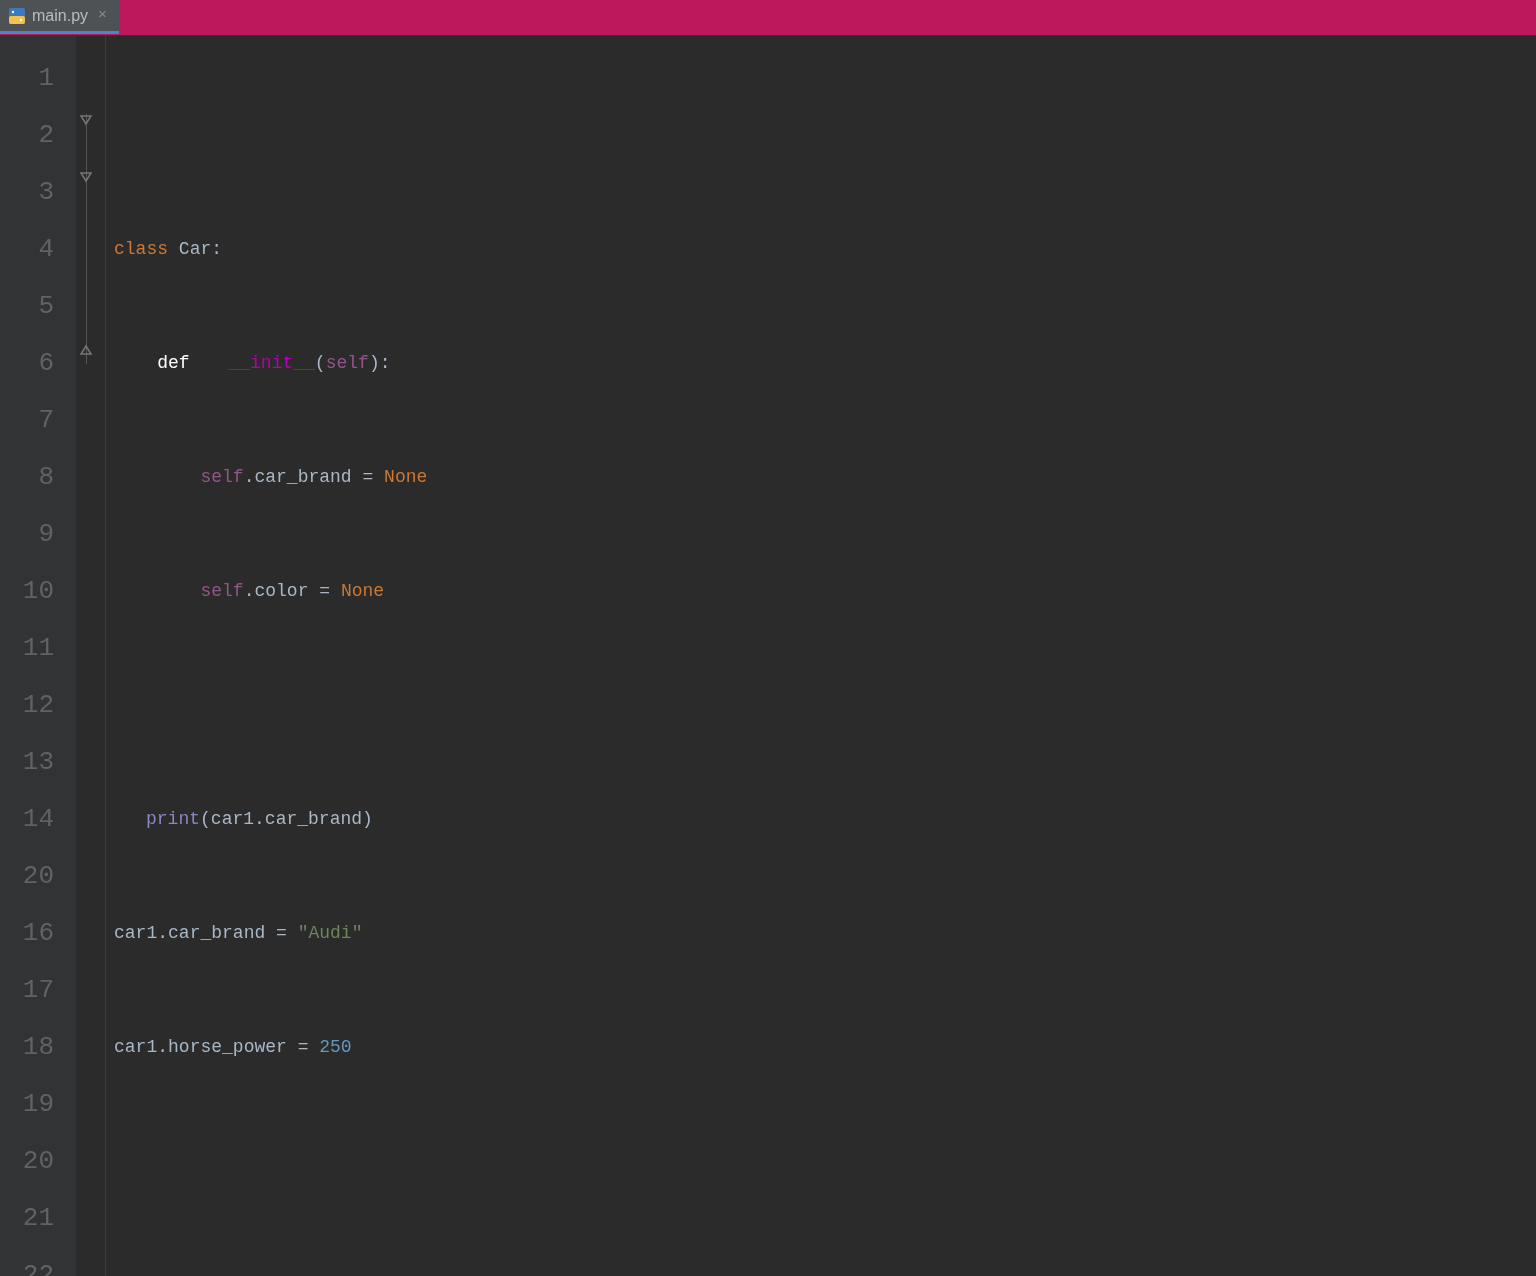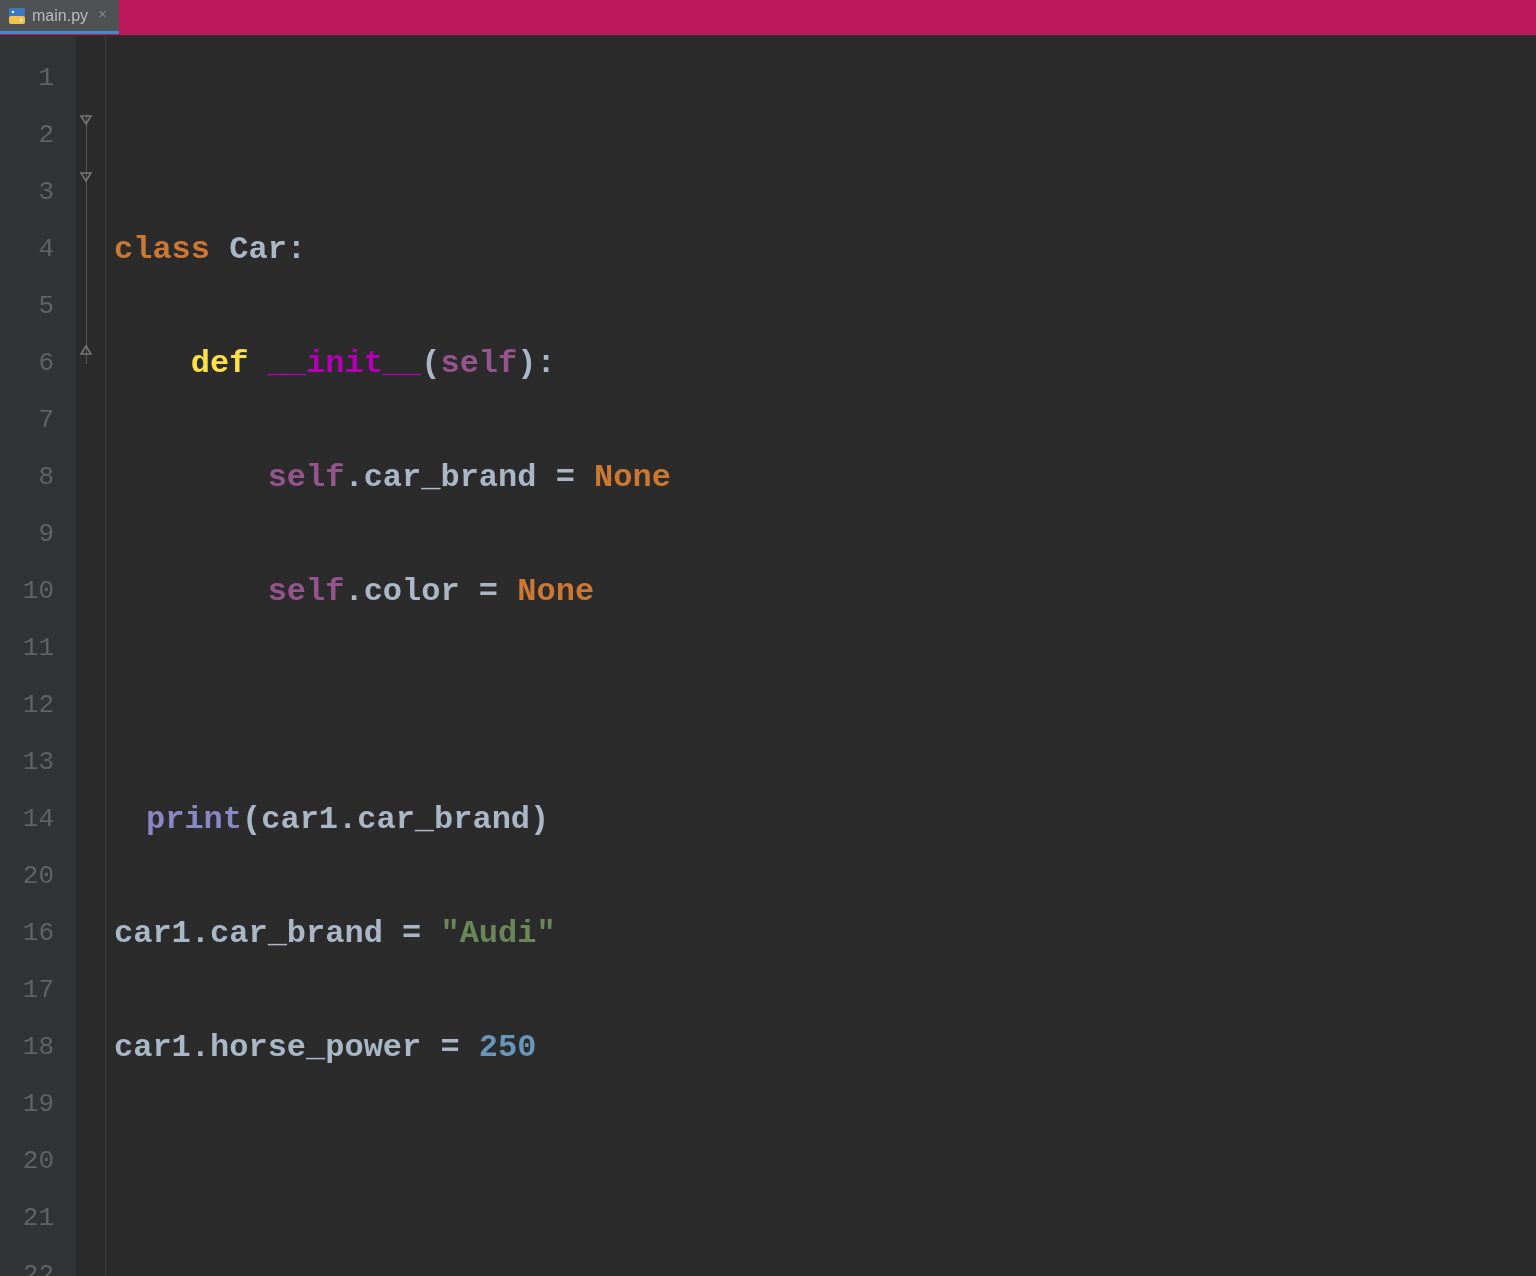--- a/index.html
+++ b/index.html
@@ -83,29 +83,28 @@
     .fold-marker {
       position: absolute;
       left: 3px;
       width: 14px;
       height: 14px;
       color: #888;
     }
     .code-area {
       padding-top: 14px;
       padding-left: 8px;
-      font-size: 32px;
+      font-size: 18px;
       line-height: 57px;
       white-space: pre;
-      font-weight: bold;
     }
     .kw { color: #cc7832; }
-    .def { color: #fde047; margin-top: 20px; }
+    .def { color: #ffffff; margin-top: 20px; }
     .cls { color: #a9b7c6; }
-    .fn { color: #b200b2; }
+    .fn { color: #b200b2; margin-left: 28px; }
     .self { color: #94558d; }
     .attr { color: #a9b7c6; margin-top: 32px; }
     .op { color: #a9b7c6; }
     .num { color: #6897bb; }
     .str { color: #6a8759; }
     .builtin { color: #8888c6; margin-left: 32px; }
     .none { color: #cc7832; }
     .pun { color: #a9b7c6; }
     .warn-uline {
       text-decoration: underline wavy #808000;

